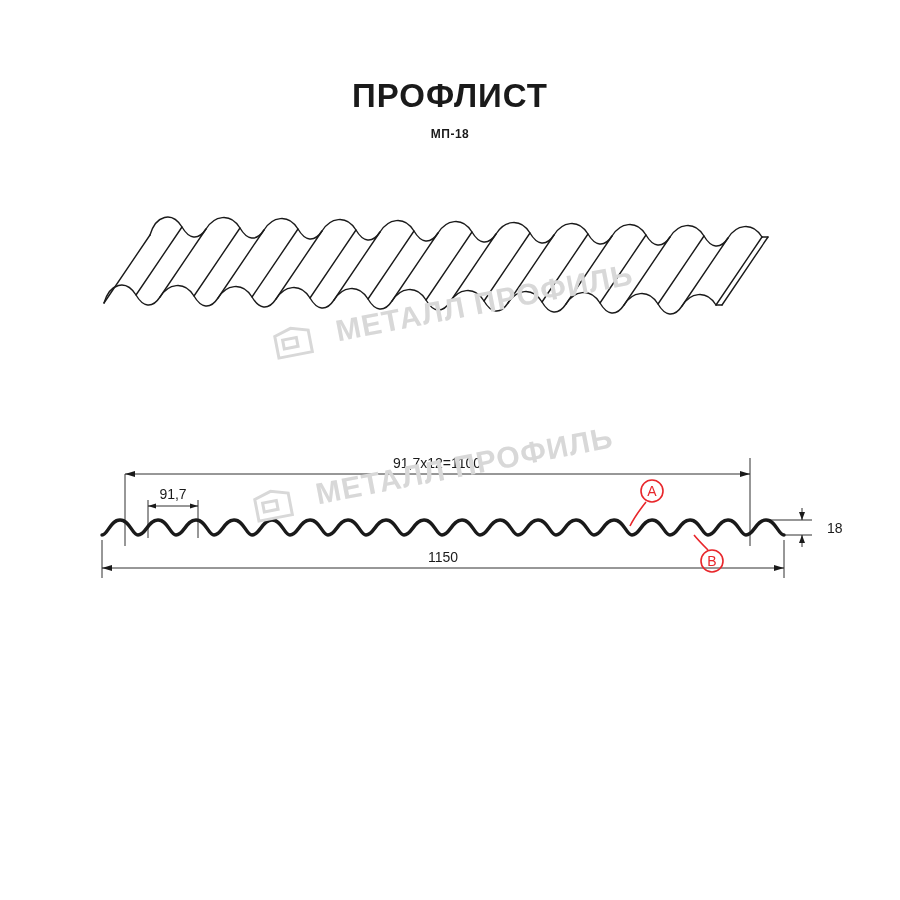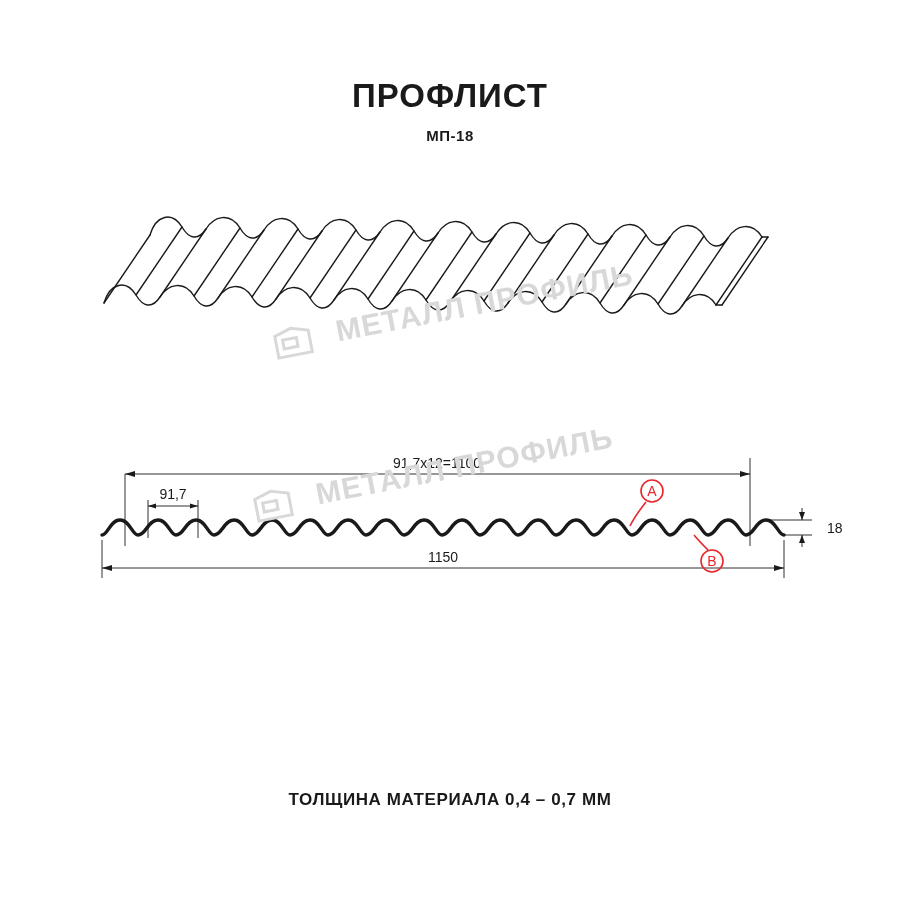--- a/index.html
+++ b/index.html
@@ -29,21 +29,21 @@
   }
   .product-title {
     font-size: 33px;
     font-weight: bold;
     letter-spacing: 1px;
     color: #1a1a1a;
     line-height: 1.1;
   }
   .product-code {
     margin-top: 13px;
-    font-size: 15px;
+    font-size: 12px;
     font-weight: bold;
     letter-spacing: 0.5px;
     color: #1a1a1a;
   }
   .iso-view {
     position: absolute;
     top: 185px;
     left: 90px;
     width: 720px;
     height: 170px;
@@ -272,15 +272,14 @@
 
   <div class="watermark wm2">
     <svg class="wm-logo" width="54" height="34" viewBox="0 0 54 34">
       <g fill="none" stroke="#d8d8d8" stroke-width="3">
         <path d="M3,30 L3,8 L20,3 L37,8 L37,30 Z"></path>
         <path d="M10,22 L10,13 L24,13 L24,22 Z"></path>
       </g>
     </svg><span>МЕТАЛЛ ПРОФИЛЬ</span>
   </div>
 
-  <div class="footer-note">ТОЛЩИНА МАТЕРИАЛА 0,4 – 0,7 ММ</div>
 
 </div>
 
 </body></html>

